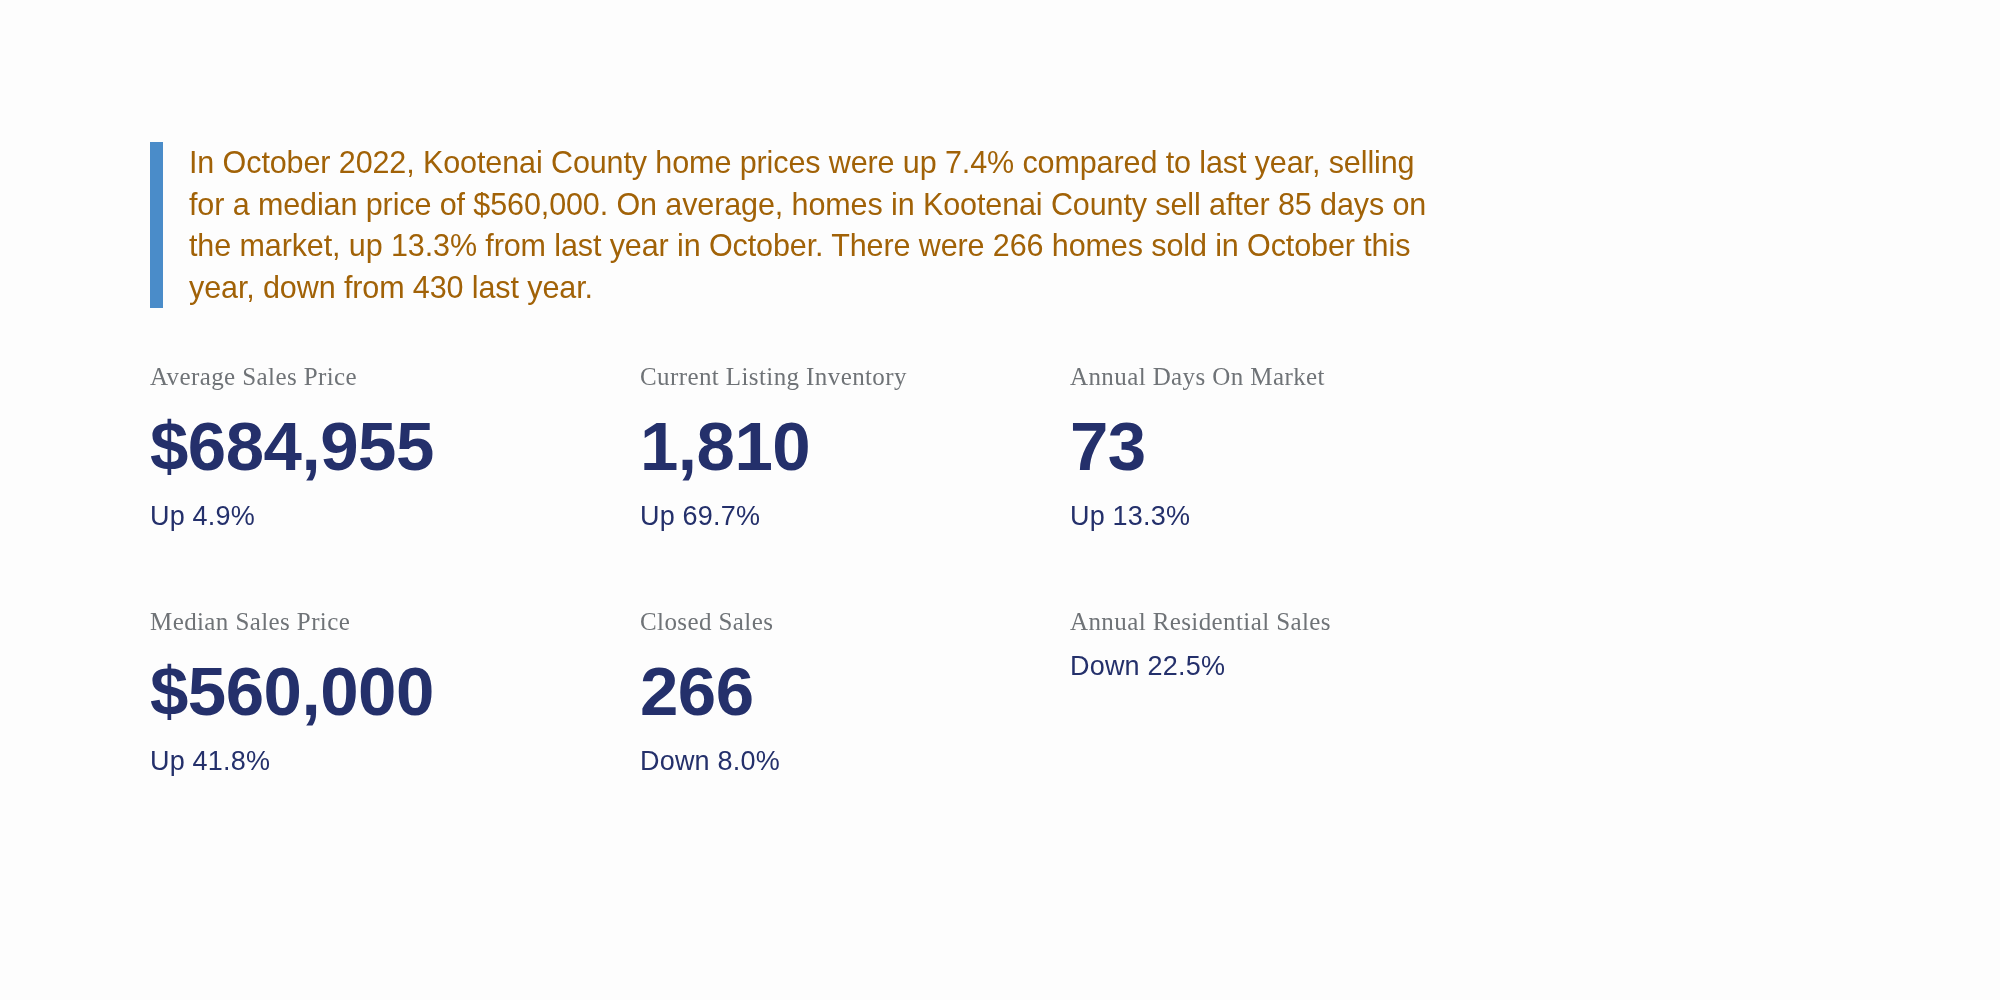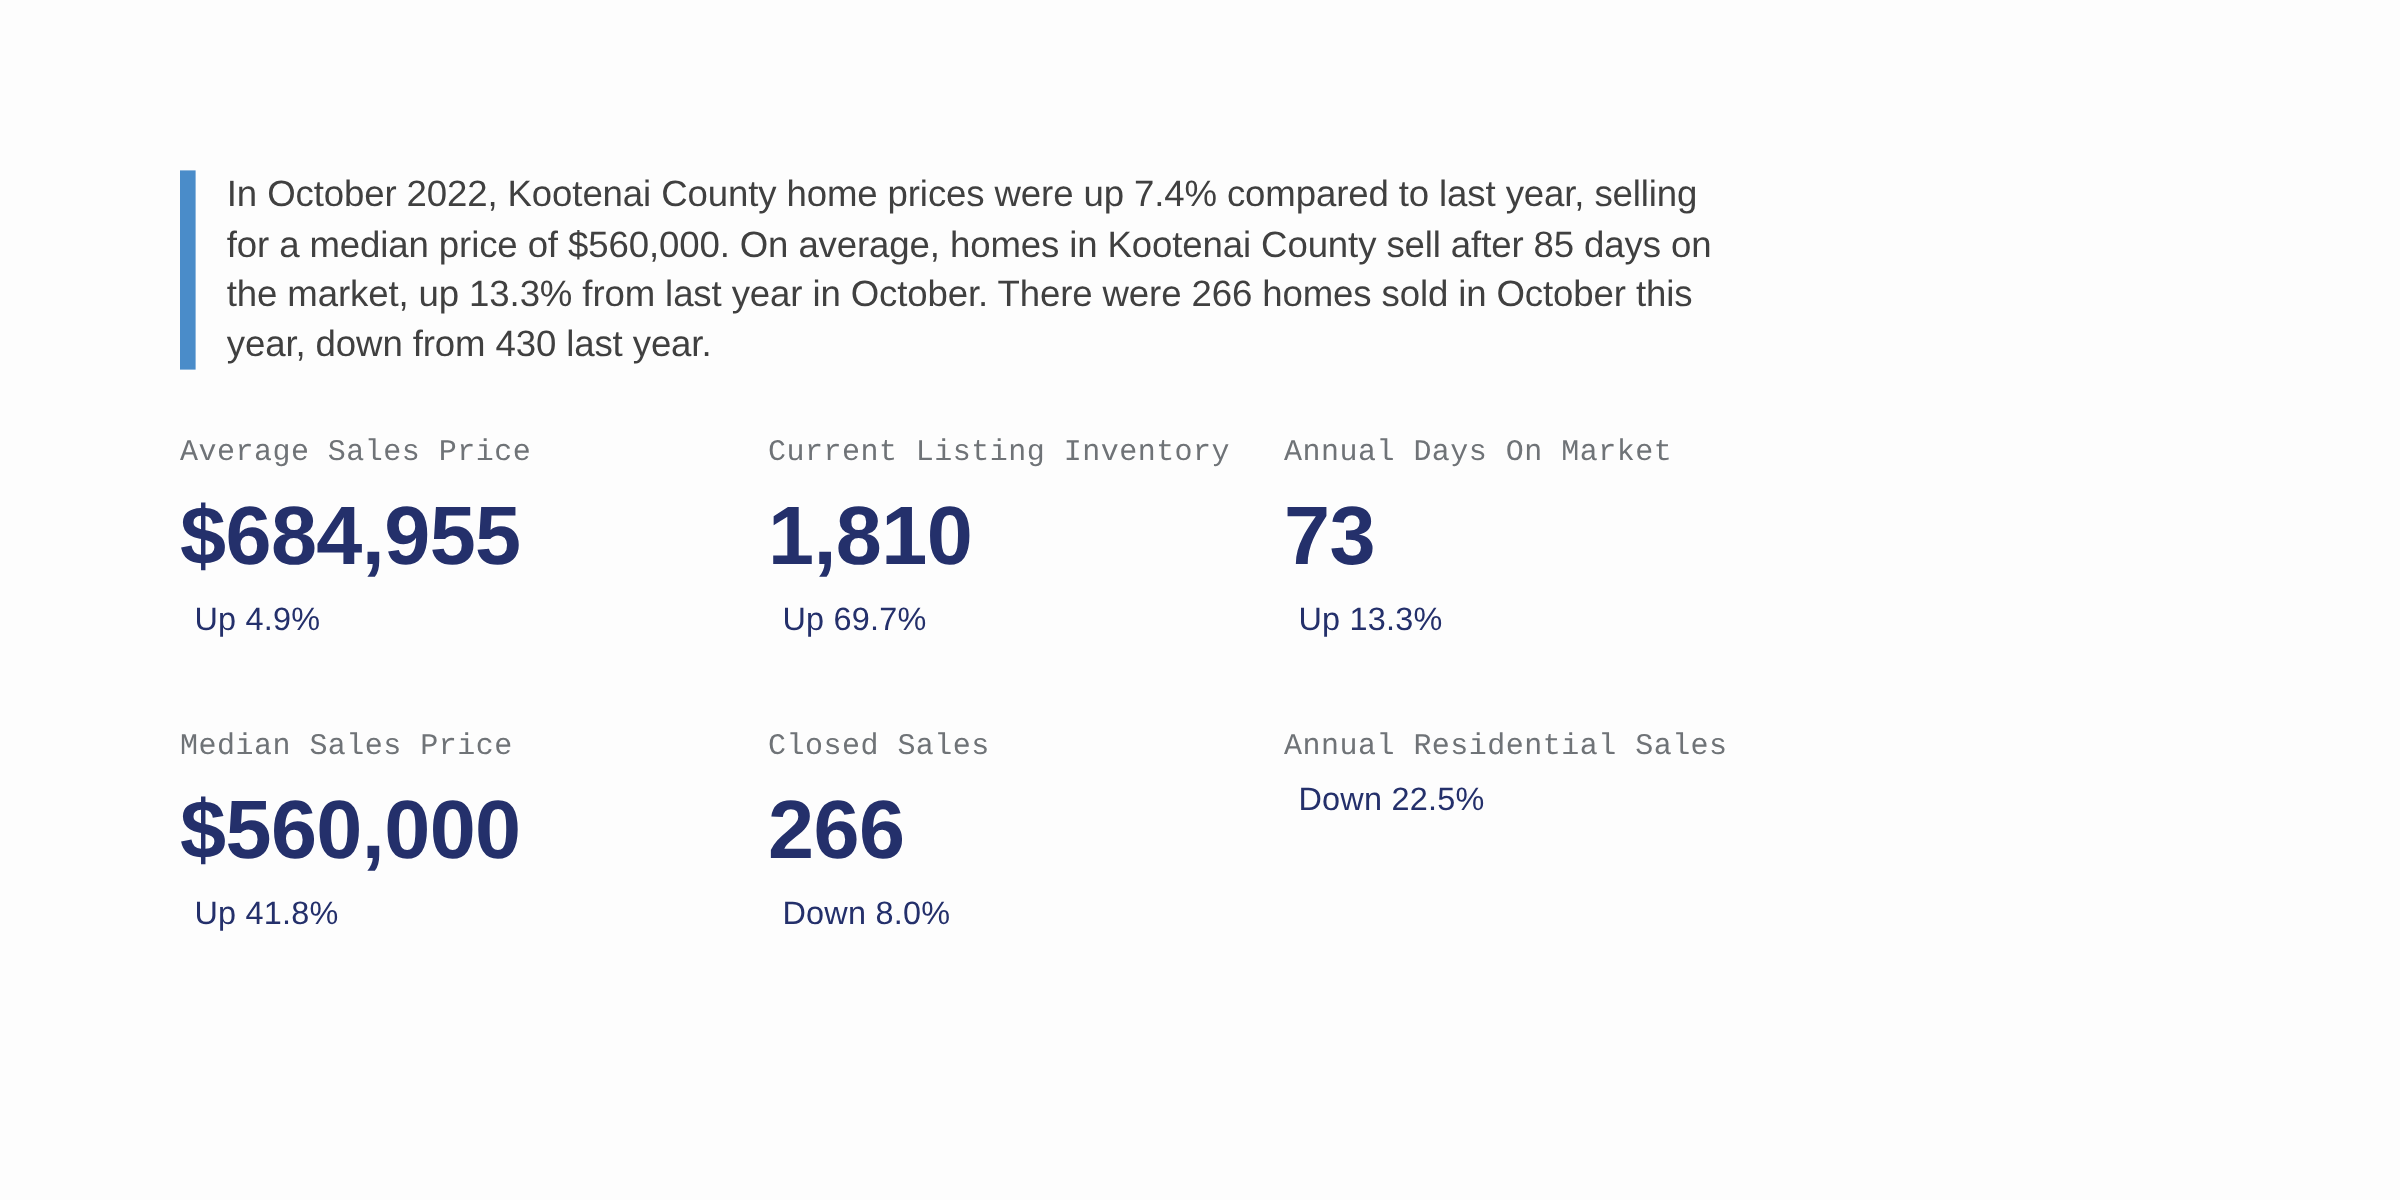--- a/index.html
+++ b/index.html
@@ -32,21 +32,21 @@
   }
   .summary-accent-bar {
     flex: 0 0 auto;
     width: 13px;
     background: #4a8cc9;
     border-radius: 0;
   }
   .summary-text {
     flex: 1 1 auto;
     padding-left: 26px;
-    color: #404040;
+    color: #a16207;
     font-family: "Liberation Sans", sans-serif;
     font-size: 30.5px;
     line-height: 41.5px;
     letter-spacing: -0.1px;
     font-weight: 400;
     max-width: 1260px;
   }
 
   
   .stats-grid {
@@ -60,21 +60,21 @@
   }
 
   .stat-card {
     display: flex;
     flex-direction: column;
     align-items: flex-start;
   }
 
   .stat-label {
     color: #6f7377;
-    font-family: Liberation Mono, monospace;
+    font-family: Liberation Serif, serif;
     font-size: 25px;
     line-height: 30px;
     font-weight: 400;
     letter-spacing: 0.4px;
     white-space: nowrap;
   }
 
   .stat-value {
     color: #24306b;
     font-family: "Liberation Sans", sans-serif;
@@ -88,21 +88,20 @@
 
   .stat-change {
     color: #24306b;
     font-family: "Liberation Sans", sans-serif;
     font-size: 27px;
     line-height: 32px;
     font-weight: 400;
     letter-spacing: 0.2px;
     margin-top: 13px;
     white-space: nowrap;
-    margin-left: 12px;
   }
 </style>
 </head>
 <body>
 
 <div class="page">
 
   <div class="summary">
     <div class="summary-accent-bar"></div>
     <div class="summary-text">In October 2022, Kootenai County home prices were up 7.4% compared to last year, selling for a median price of $560,000. On average, homes in Kootenai County sell after 85 days on the market, up 13.3% from last year in October. There were 266 homes sold in October this year, down from 430 last year.</div>

